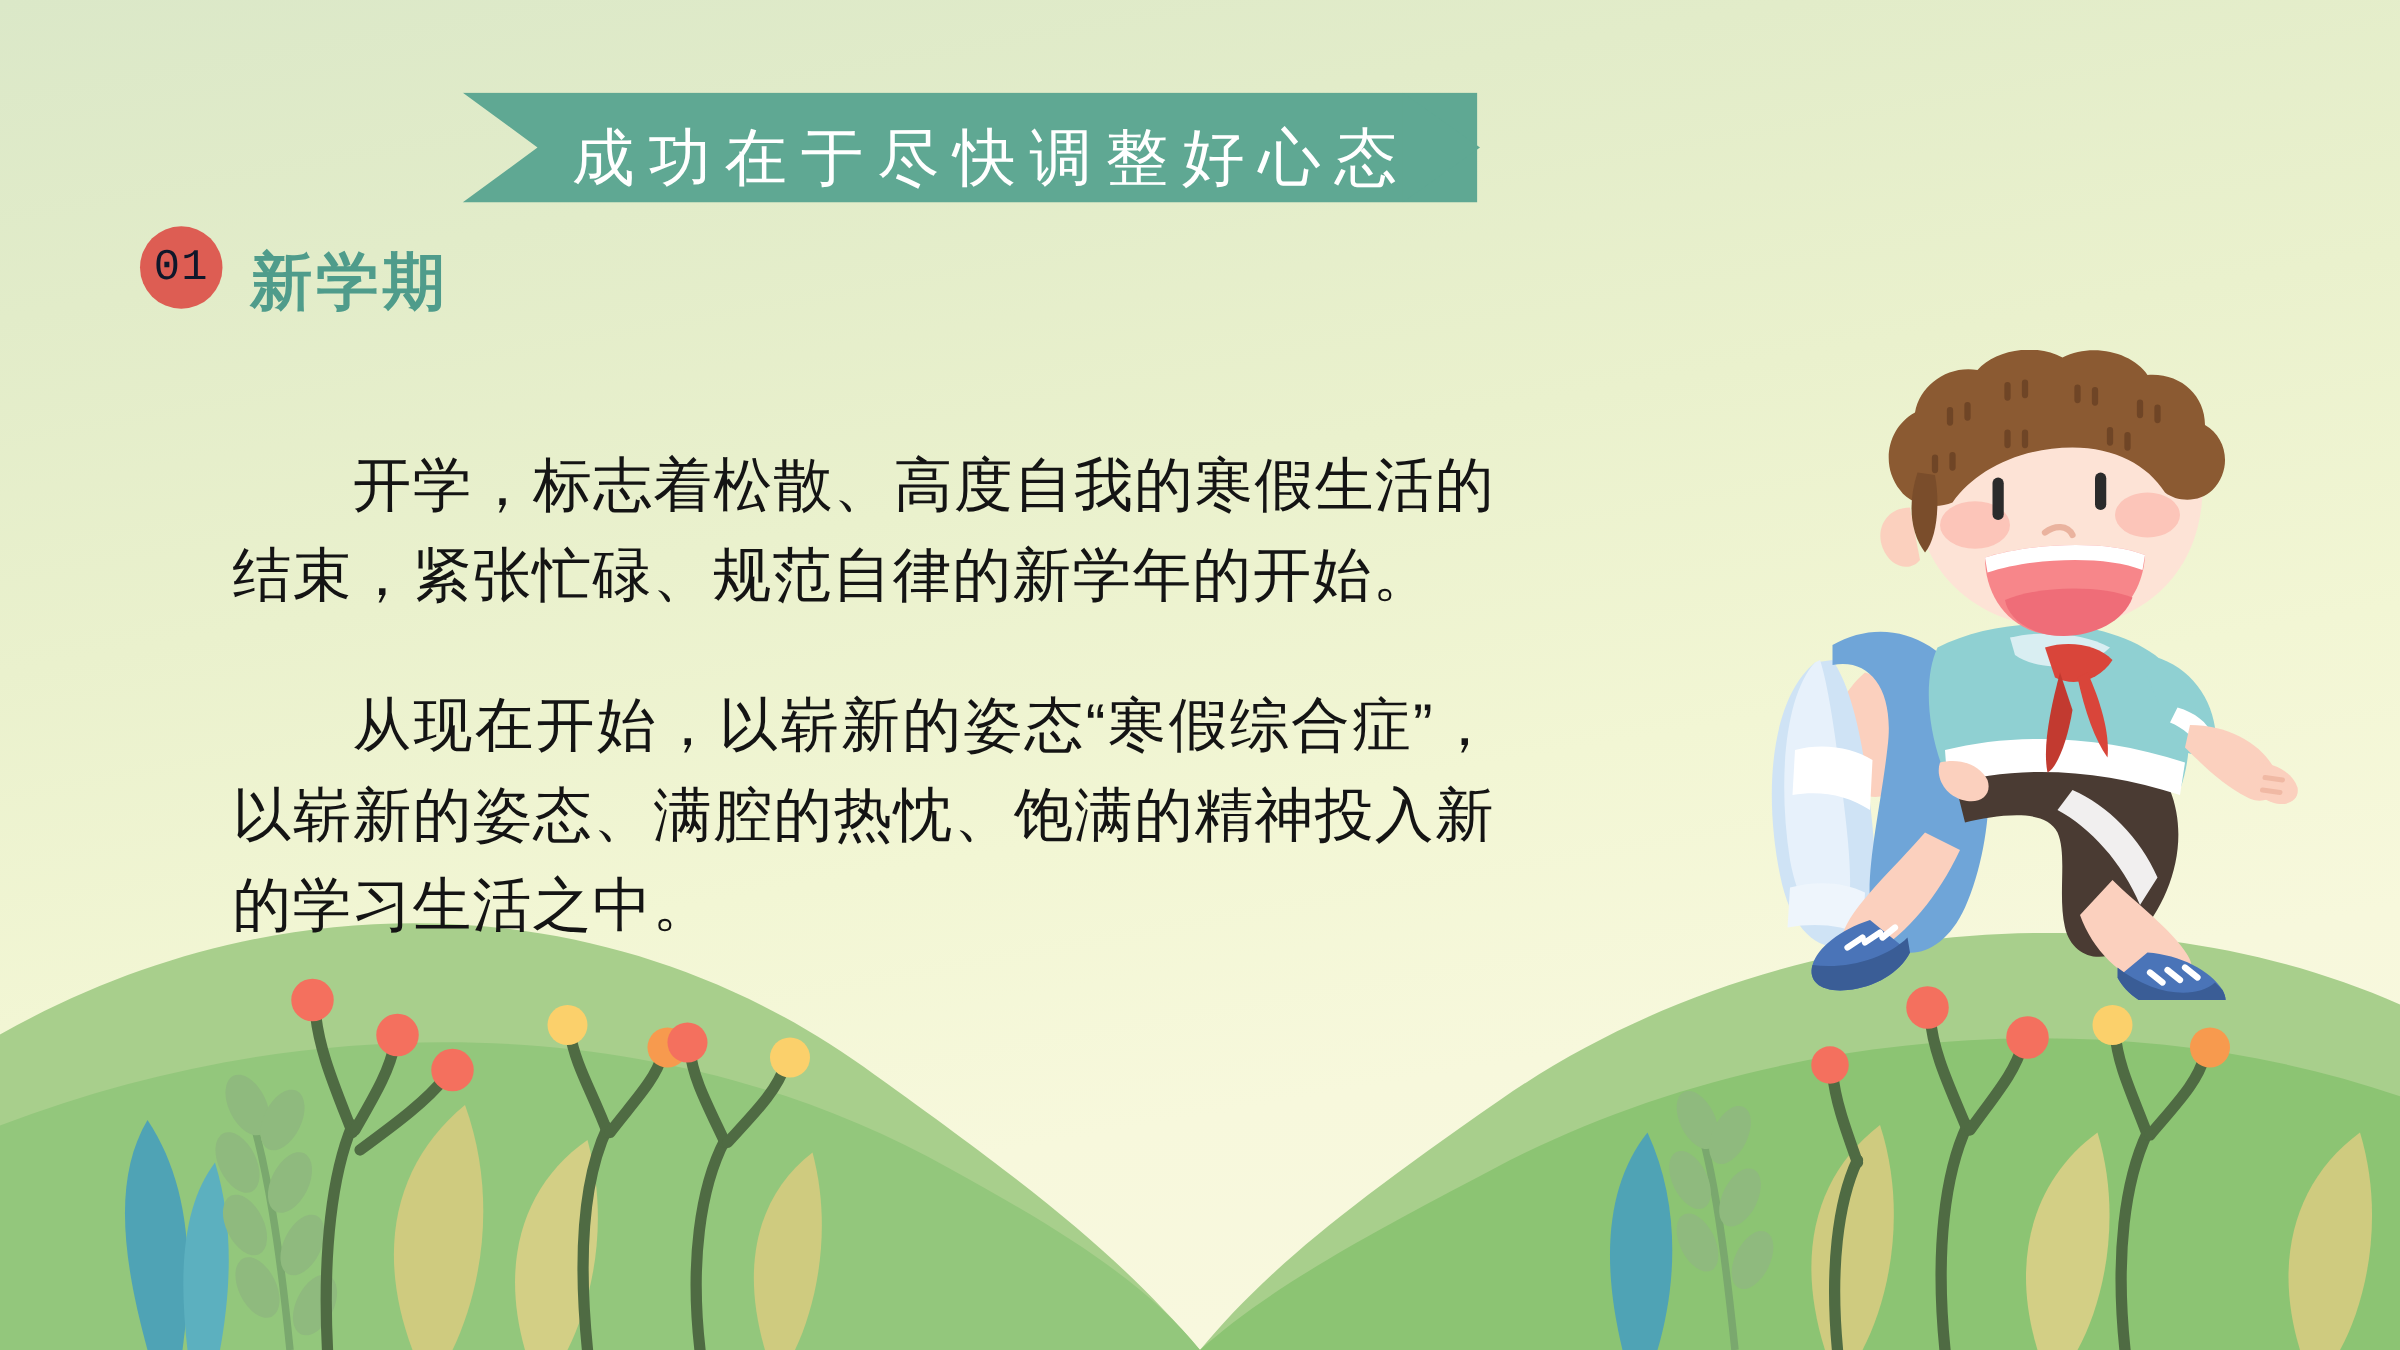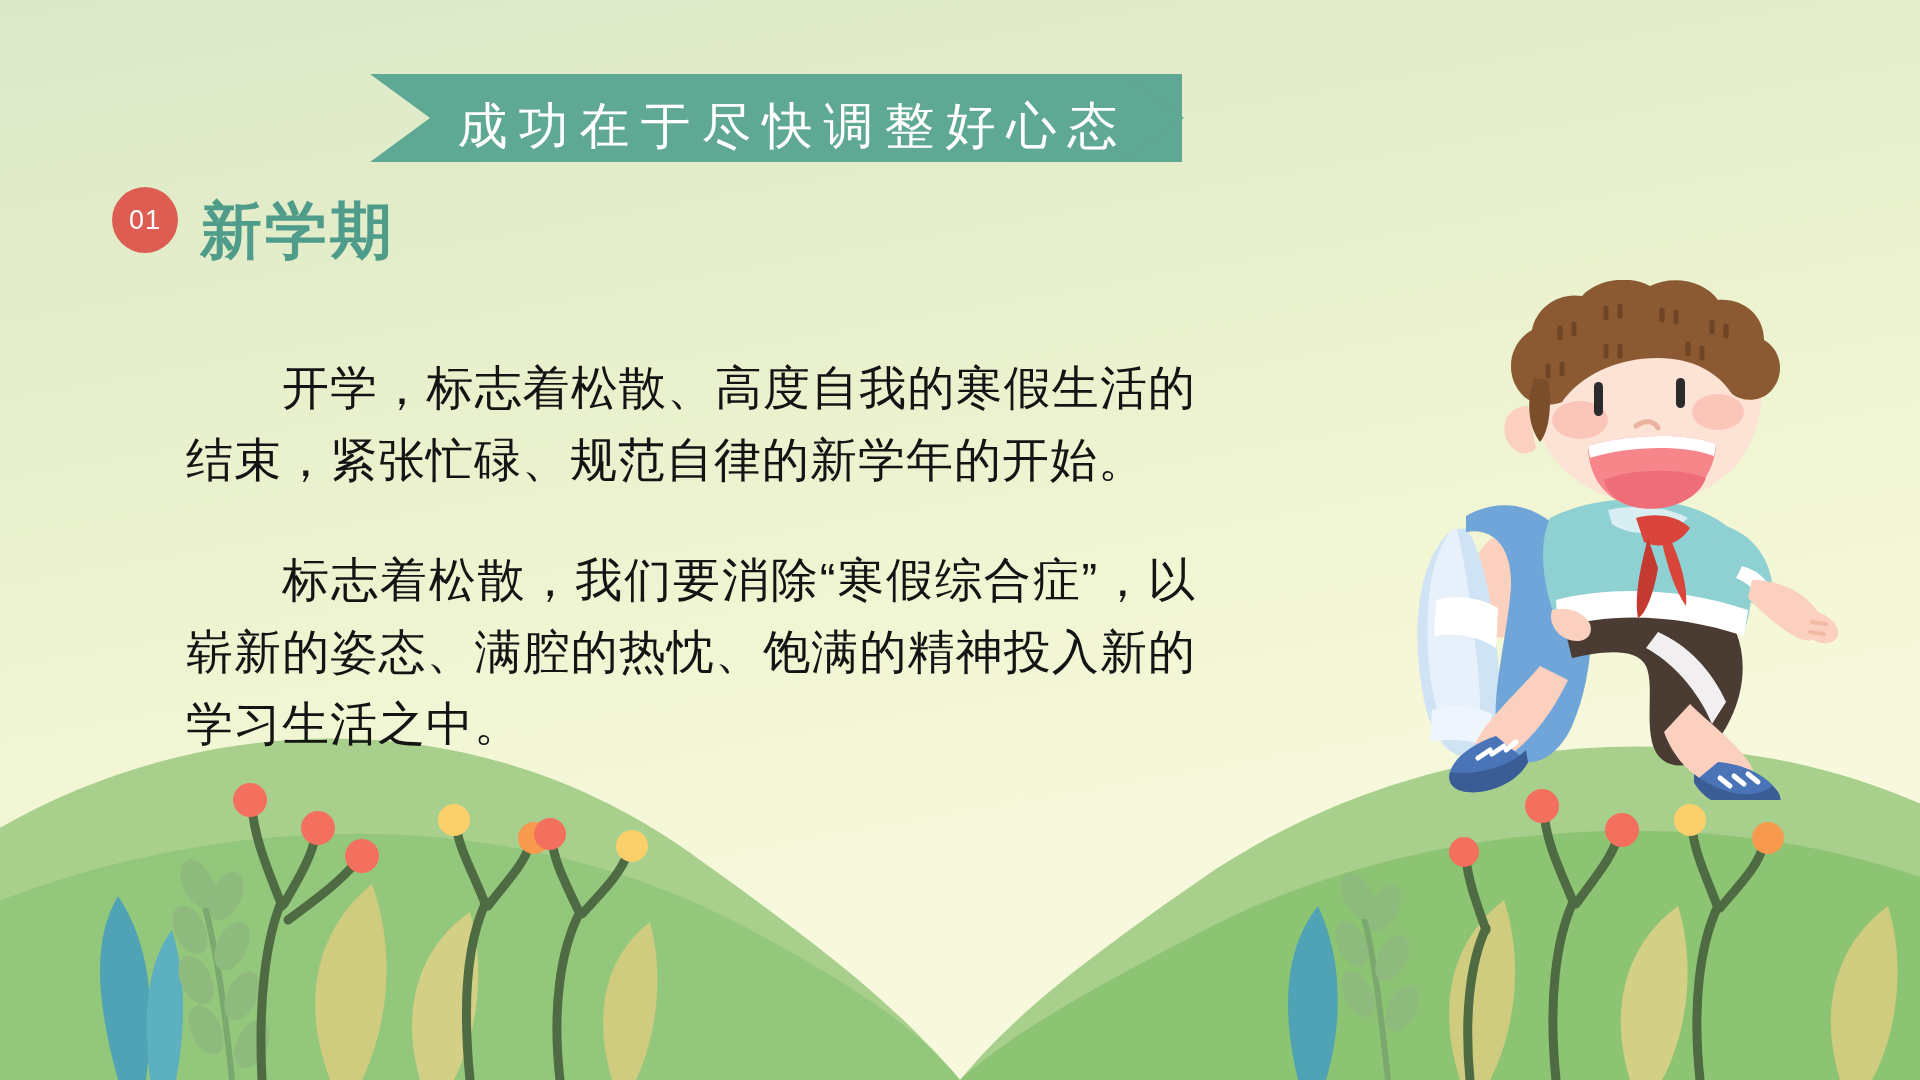--- a/index.html
+++ b/index.html
@@ -73,33 +73,33 @@
     left: 112px;
     top: 178px;
     display: flex;
     align-items: center;
   }
   .badge {
     width: 66px;
     height: 66px;
     border-radius: 50%;
     background: #dd5d53;
-    color: #ffffff;
+    color: #0f172a;
     display: flex;
     align-items: center;
     justify-content: center;
-    font-size: 27px;
-    font-family: Liberation Sans, sans-serif;
+    font-size: 35px;
+    font-family: Liberation Mono, monospace;
     letter-spacing: 1px;
     flex: none;
   }
   .section-title {
     margin-left: 22px;
     margin-top: 22px;
-    font-size: 62px;
+    font-size: 50px;
     font-weight: bold;
     color: #4f9c8b;
     letter-spacing: 3px;
     line-height: 1;
     font-family: "Liberation Sans", "DejaVu Sans", sans-serif;
   }
 
   
   .body-copy {
     position: absolute;
@@ -243,21 +243,21 @@
   </div>
   <div class="banner-notch-right"></div>
 
   <div class="section-head">
     <div class="badge">01</div>
     <div class="section-title">新学期</div>
   </div>
 
   <div class="body-copy">
     <p>开学，标志着松散、高度自我的寒假生活的结束，紧张忙碌、规范自律的新学年的开始。</p>
-    <p>标志着松散，我们要消除“寒假综合症”，以崭新的姿态、满腔的热忱、饱满的精神投入新的学习生活之中。</p>
+    <p>从现在开始，以崭新的姿态“寒假综合症”，以崭新的姿态、满腔的热忱、饱满的精神投入新的学习生活之中。</p>
   </div>
 
   <svg class="boy" viewBox="0 0 480 520" xmlns="http://www.w3.org/2000/svg">
 
     <path d="M 92 258 C 64 282, 58 320, 78 346 C 96 366, 118 358, 122 338 C 126 316, 112 286, 104 262 Z" fill="#fbd0be"></path>
 
     <path d="M 52 250 C 18 278, 10 350, 24 420 C 34 470, 60 486, 88 474 C 104 462, 102 414, 96 362
              C 90 308, 80 268, 66 248 Z" fill="#cfe3f5"></path>
     <path d="M 52 250 C 28 276, 22 344, 32 408 C 40 452, 58 466, 74 458 C 84 444, 80 402, 74 354
              C 68 304, 62 266, 56 248 Z" fill="#e7f1fb"></path>

